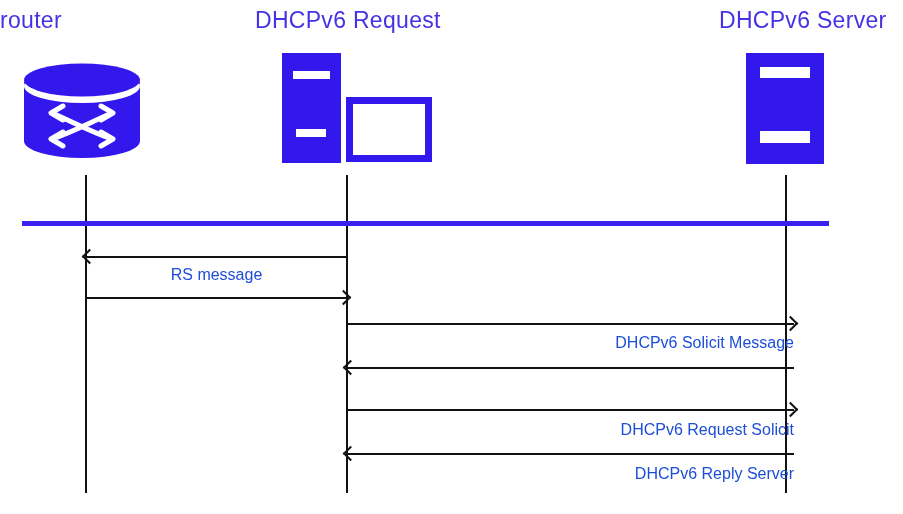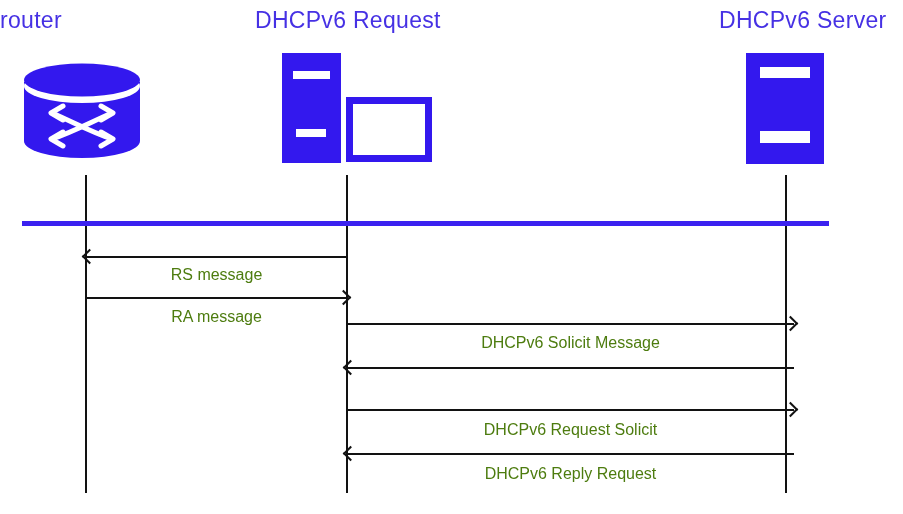--- a/index.html
+++ b/index.html
@@ -86,24 +86,24 @@
   .arrow-head.left {
     left: -2px;
     border-top: 2px solid #121212;
     border-right: 2px solid #121212;
     transform: rotate(-135deg);
   }
   .msg-label {
     position: absolute;
     text-align: center;
     font-size: 16px;
-    color: #4d7c0f;
+    color: #1d4ed8;
   }
   .span-rtr-cli { left: 86px;  width: 261px; }
-  .span-cli-srv { left: 347px; width: 447px; }
+  .span-cli-srv { left: 347px; width: 447px; text-align: right; }
 </style>
 </head>
 <body>
 
 <div id="stage">
 
   <div class="entity-title" id="title-router">router</div>
   <div class="entity-title" id="title-client">DHCPv6 Request</div>
   <div class="entity-title" id="title-server">DHCPv6 Server</div>
 
@@ -139,34 +139,33 @@
   <div id="divider-line"></div>
 
   <div class="msg-arrow span-rtr-cli" style="top:256px">
     <span class="arrow-head left"></span>
   </div>
   <div class="msg-label span-rtr-cli" style="top:266px">RS message</div>
 
   <div class="msg-arrow span-rtr-cli" style="top:297px">
     <span class="arrow-head right"></span>
   </div>
-  <div class="msg-label span-rtr-cli" style="top:308px">RA message</div>
 
   <div class="msg-arrow span-cli-srv" style="top:323px">
     <span class="arrow-head right"></span>
   </div>
   <div class="msg-label span-cli-srv" style="top:334px">DHCPv6 Solicit Message</div>
 
   <div class="msg-arrow span-cli-srv" style="top:367px">
     <span class="arrow-head left"></span>
   </div>
 
   <div class="msg-arrow span-cli-srv" style="top:409px">
     <span class="arrow-head right"></span>
   </div>
   <div class="msg-label span-cli-srv" style="top:421px">DHCPv6 Request Solicit</div>
 
   <div class="msg-arrow span-cli-srv" style="top:453px">
     <span class="arrow-head left"></span>
   </div>
-  <div class="msg-label span-cli-srv" style="top:465px">DHCPv6 Reply Request</div>
+  <div class="msg-label span-cli-srv" style="top:465px">DHCPv6 Reply Server</div>
 
 </div>
 
 </body></html>

